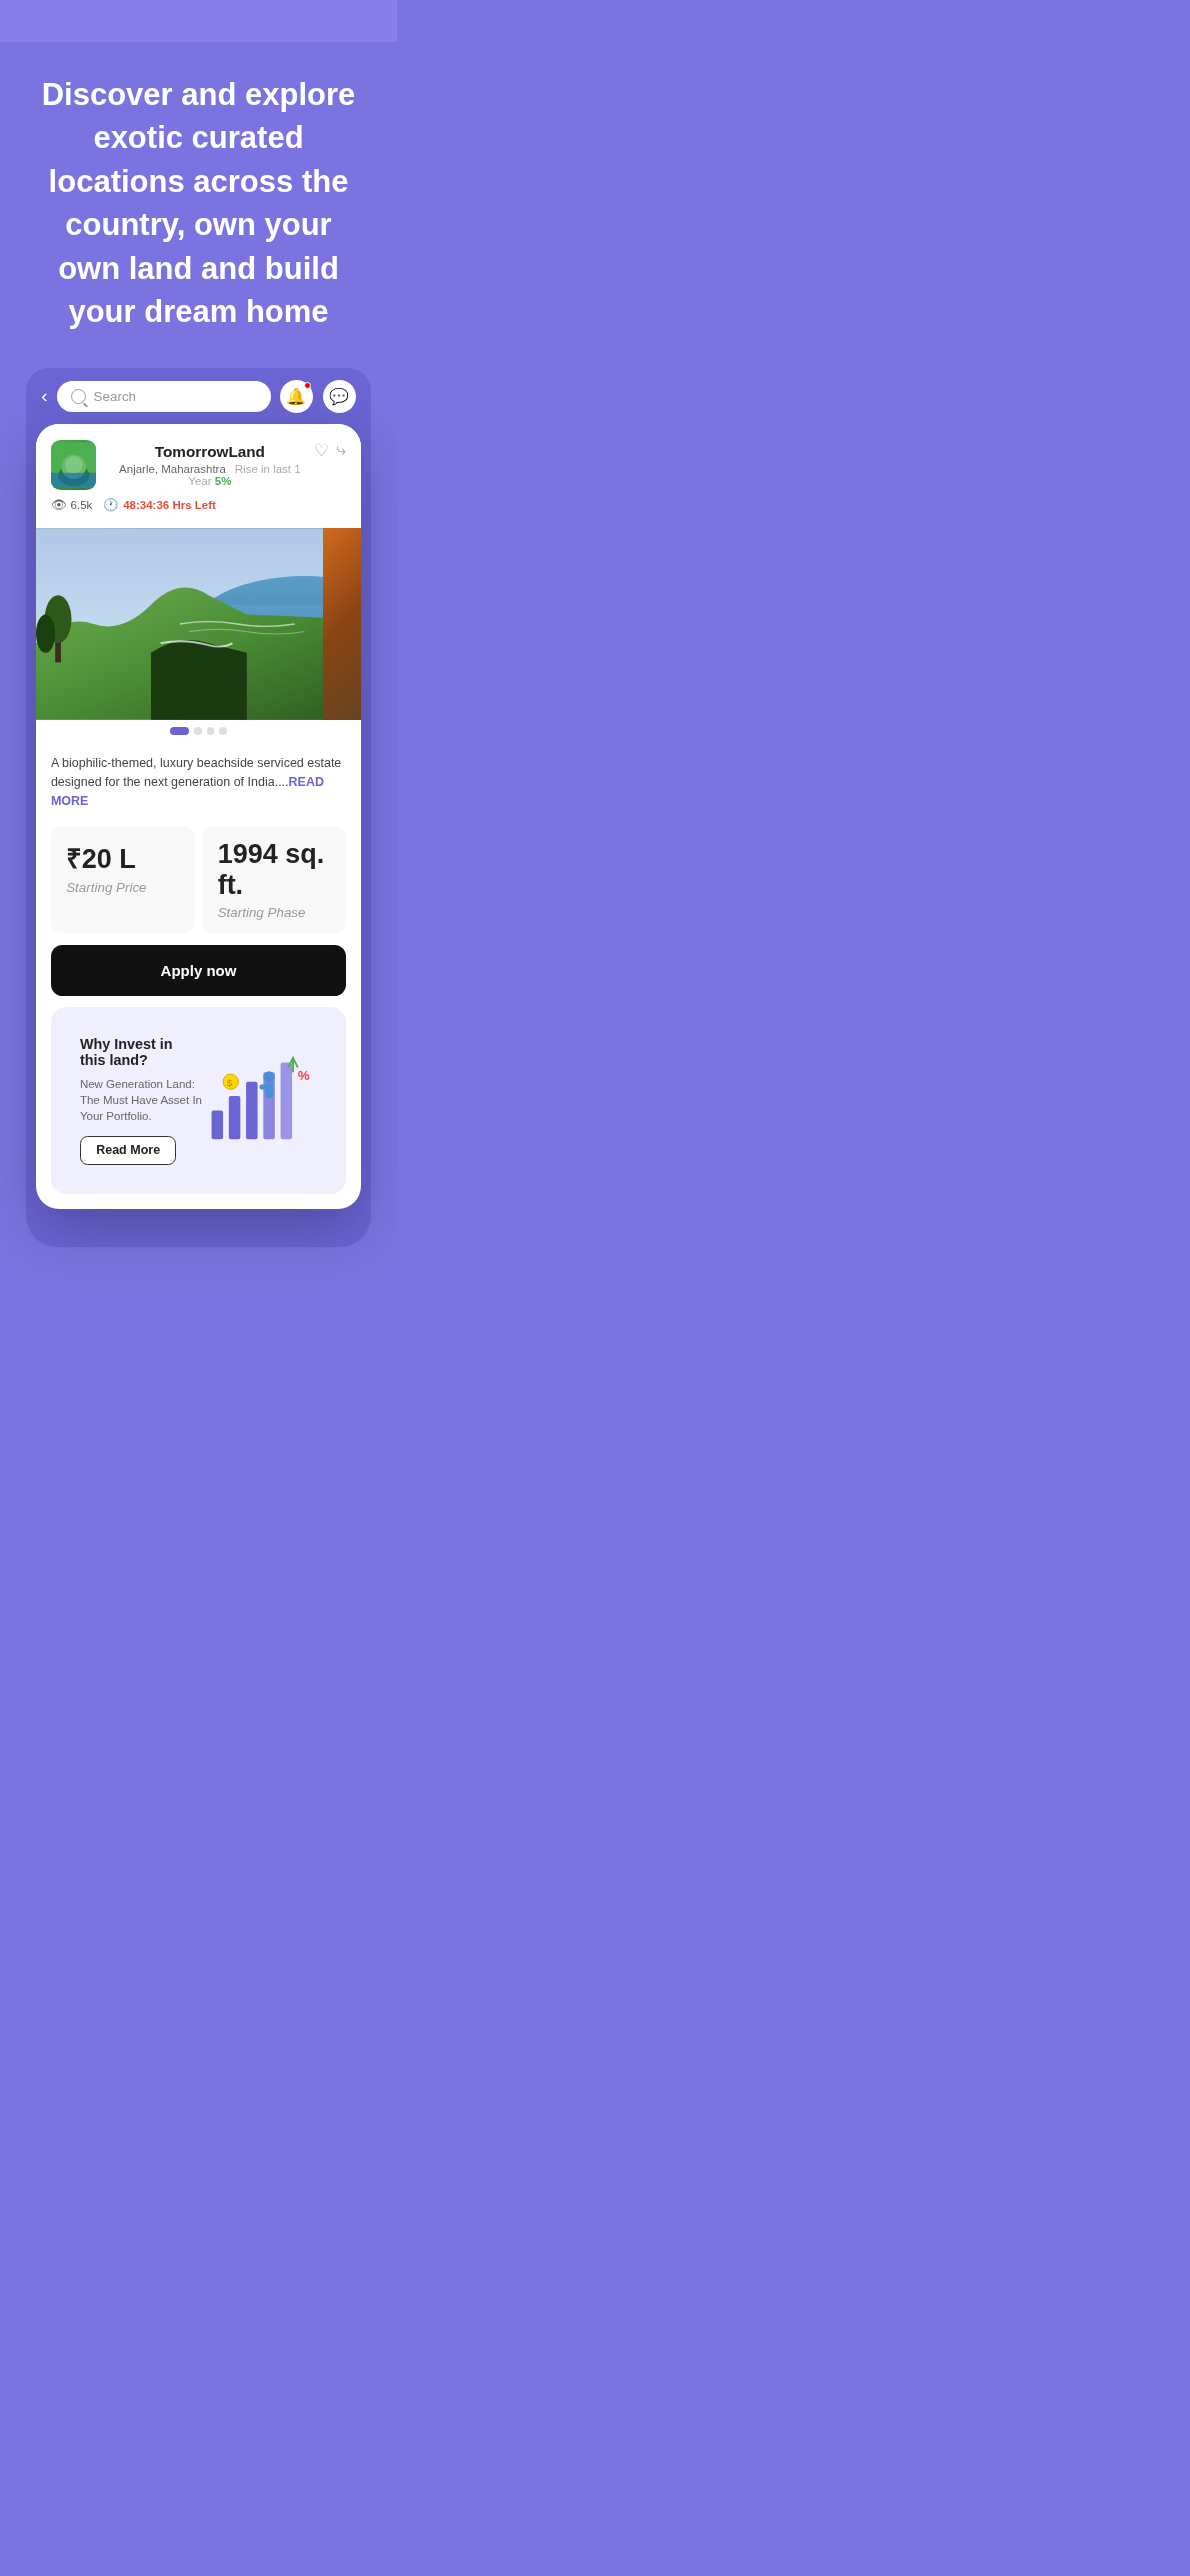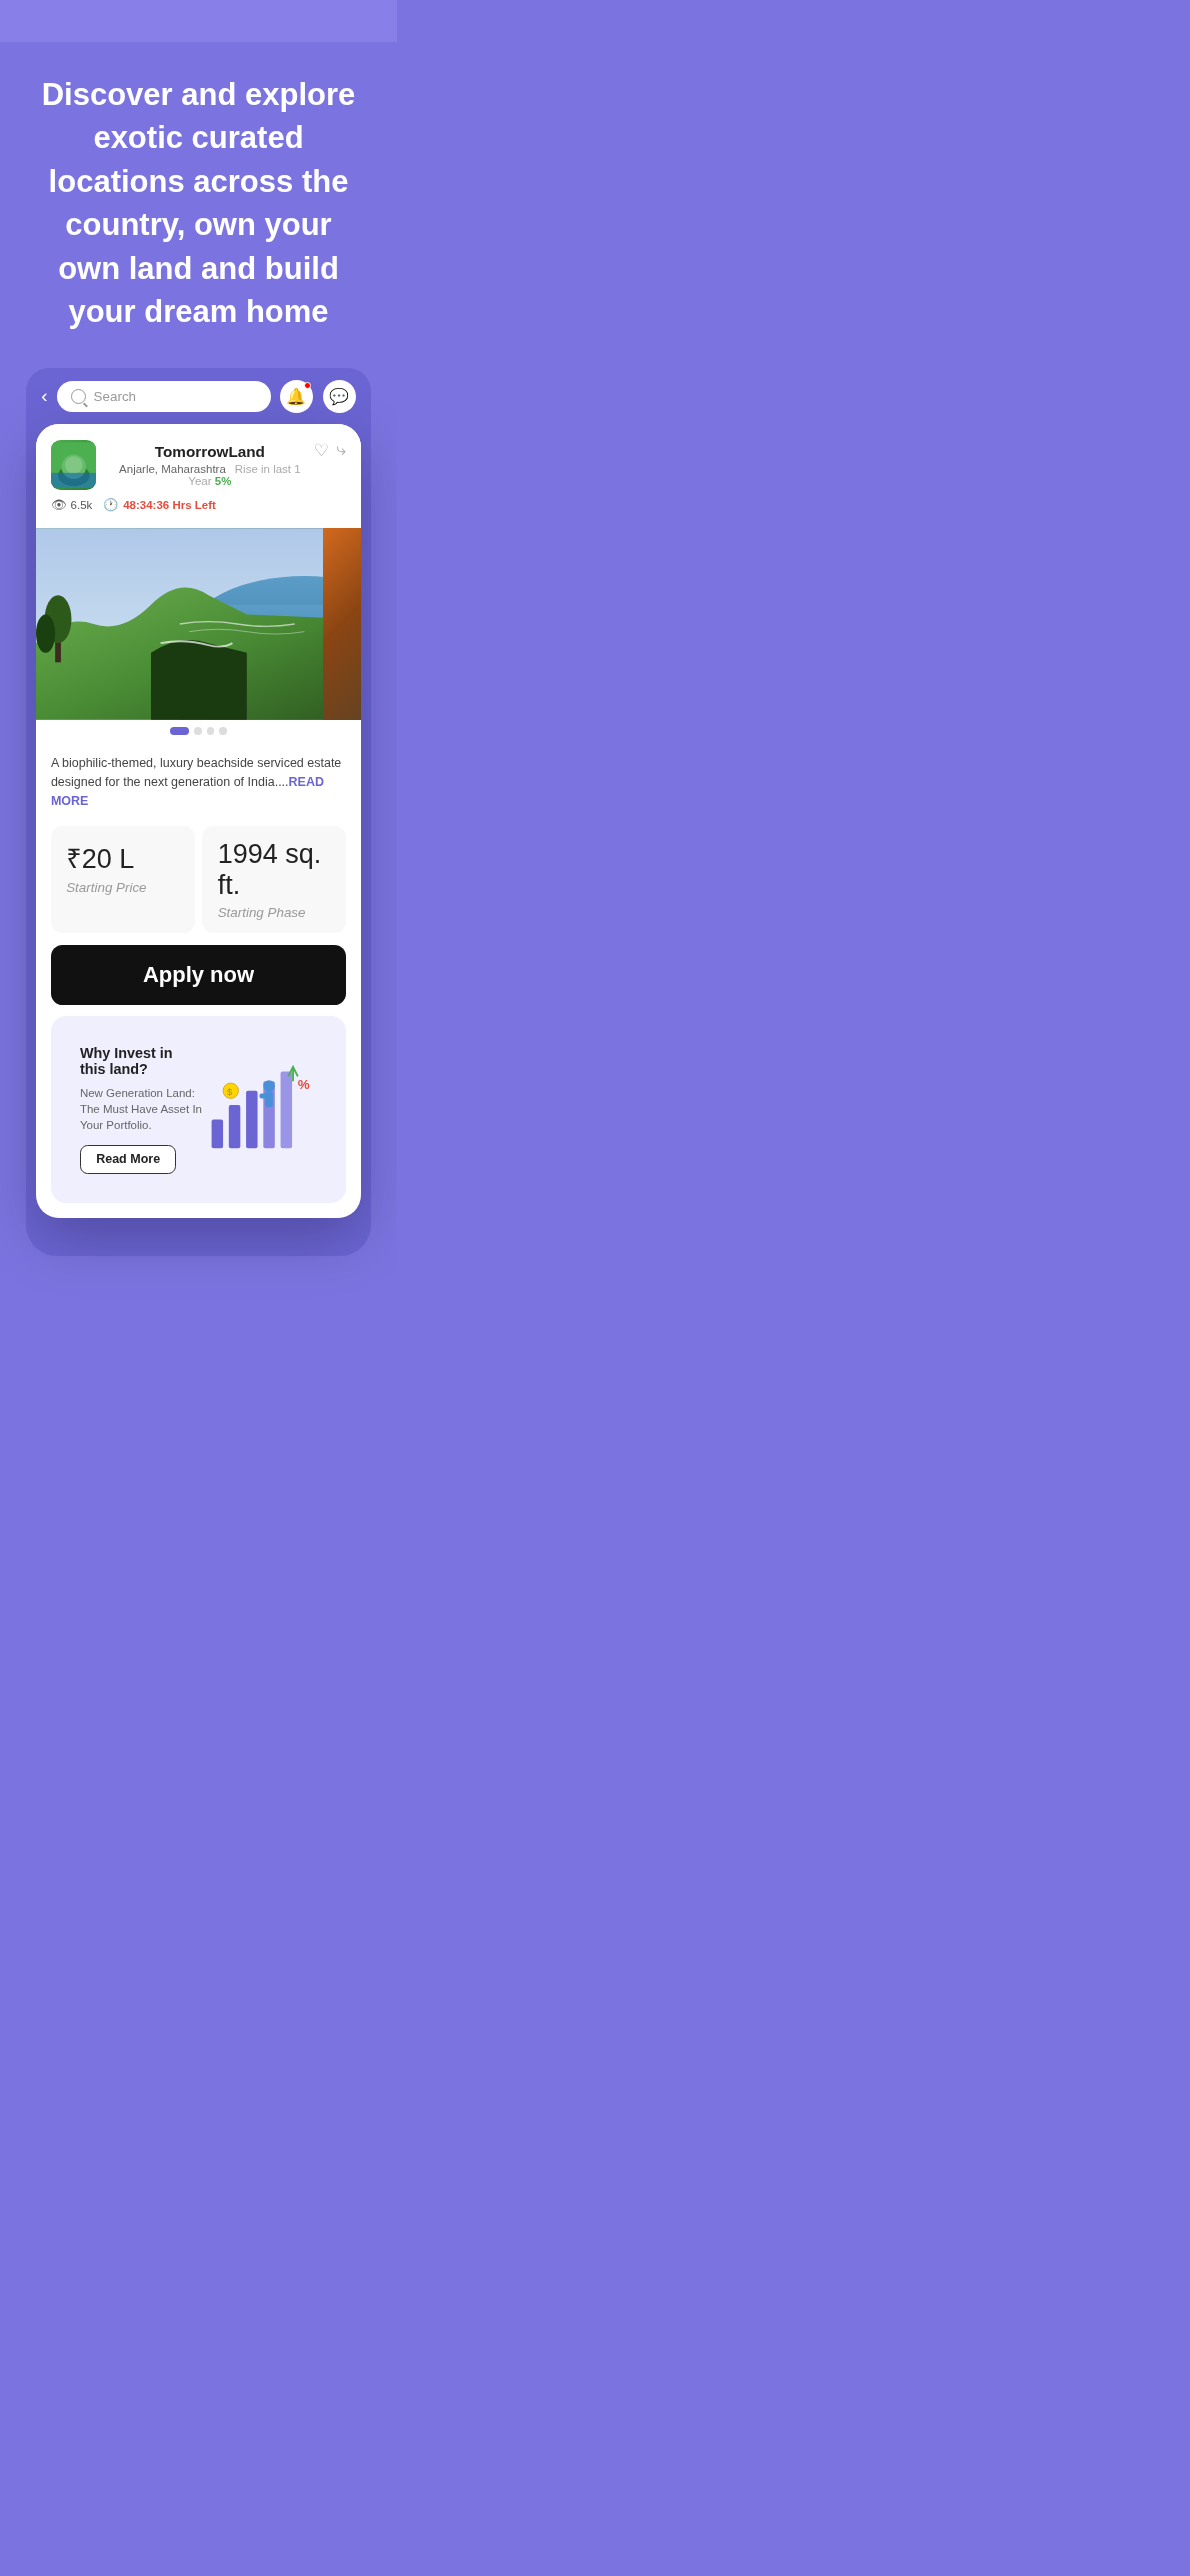--- a/index.html
+++ b/index.html
@@ -264,36 +264,36 @@
     }
 
     .read-more-inline {
       color: #6B65D4;
       font-weight: 600;
       font-size: 12.5px;
     }
 
     .price-value {
       font-size: 27px;
-      font-weight: 400;
+      font-weight: 700;
       color: #222;
     }
 
     .price-label {
       font-size: 13.4px;
       color: #999;
       margin-top: 3.8px;
       font-style: italic;
     }
 
     
     .apply-btn {
       background: #111;
       color: white;
-      font-size: 22px;
+      font-size: 15px;
       font-weight: 600;
       text-align: center;
       padding: 17px;
       margin: 0 -29px;
       cursor: pointer;
       position: relative;
       z-index: 2;
     }
 
     

